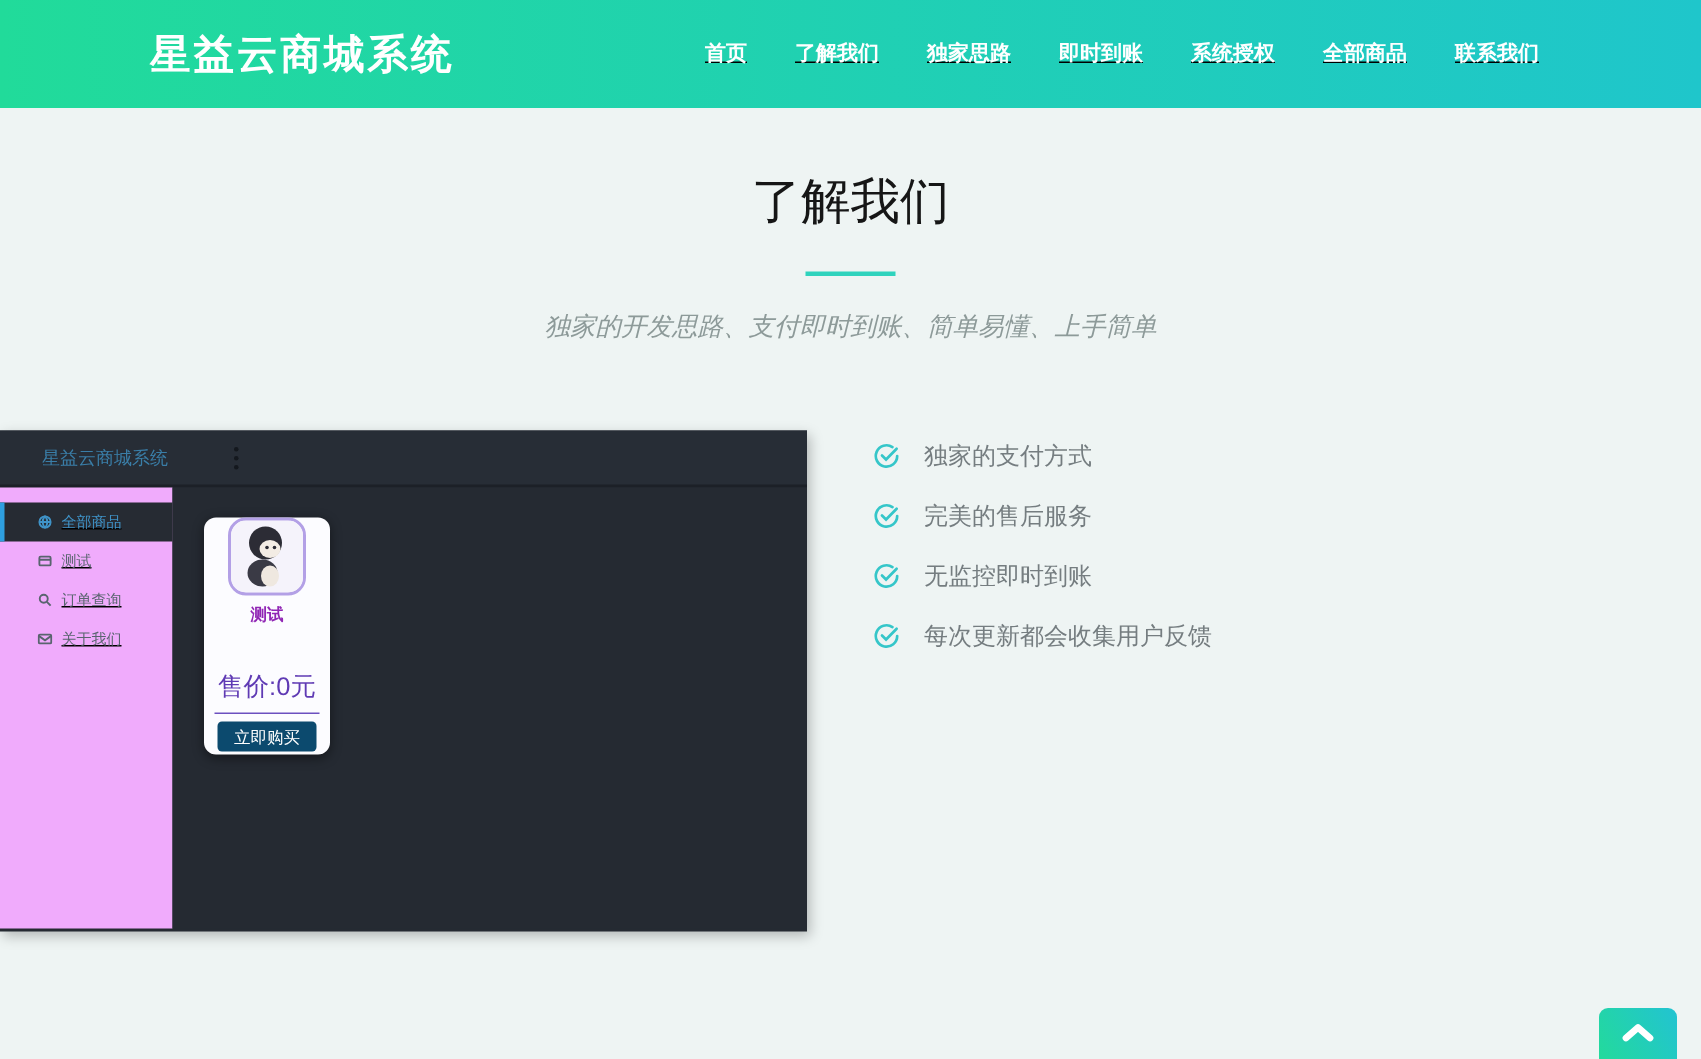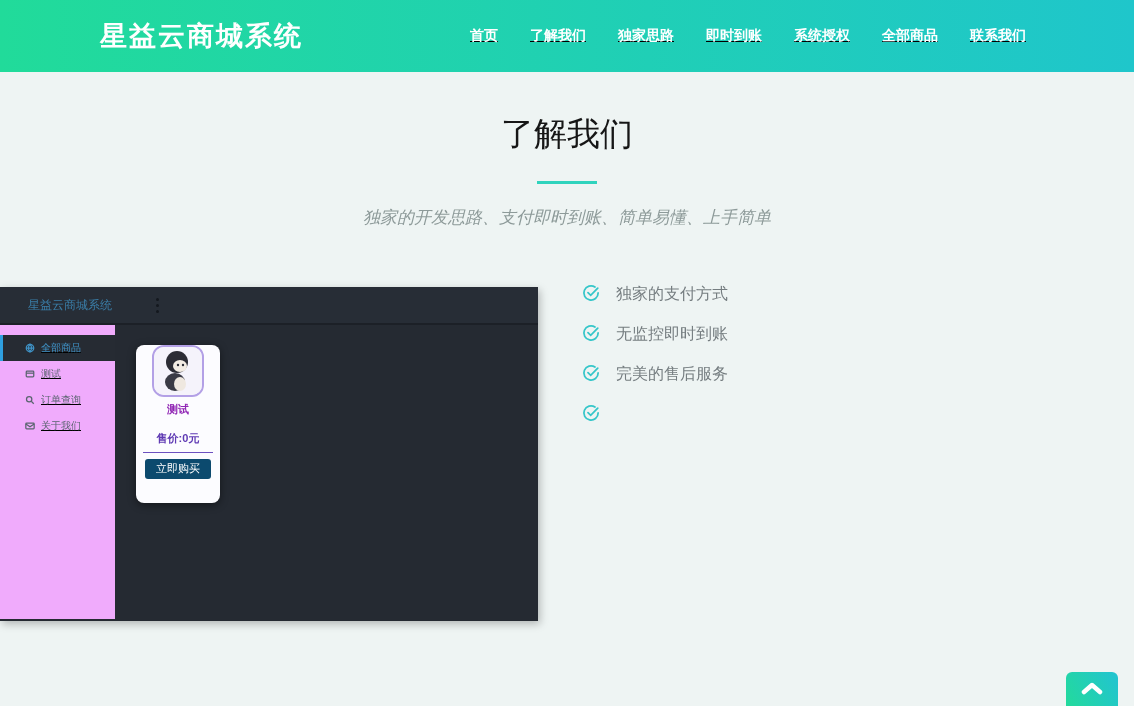--- a/index.html
+++ b/index.html
@@ -56,32 +56,32 @@
   .product-card {
     width:84px; height:158px; margin:20px 0 0 21px;
     background:#fcfcff; border-radius:8px; text-align:center;
     box-shadow:0 2px 8px rgba(0,0,0,0.45);
   }
   .product-image {
     width:52px; height:52px; margin:8px auto 0;
     border:2px solid #b3a0e6; border-radius:12px; background:#f5f3fb; overflow:hidden;
   }
   .product-name { margin-top:5px; font-size:11px; font-weight:bold; color:#9127b5; }
-  .product-price { margin-top:14px; font-size:11px; font-weight:bold; color:#5f3ab4; }
+  .product-price { margin-top:29px; font-size:17px; font-weight:normal; color:#5f3ab4; }
   .card-divider { width:70px; height:1px; background:#6c50c0; margin:6px auto 5px; }
   .buy-btn {
     width:66px; height:20px; border:none; border-radius:3px;
     background:#0c4a6e; color:#ffffff; font-size:11px; cursor:pointer;
     font-family:inherit;
   }
   
   .features-col { position:absolute; left:582px; top:284px; width:420px; }
   .features-col h2 { font-size:29px; font-weight:500; color:#6e767a; margin-bottom:20px; }
   .feature-item {
-    display:flex; gap:16px; height:40px;
+    display:flex; align-items:center; gap:16px; height:40px;
     color:#757d80; font-size:16px;
   }
   .feature-item svg { width:18px; height:18px; }
   
   .back-top {
     position:absolute; left:1066px; top:672px; width:52px; height:44px;
     border:none; border-radius:6px; cursor:pointer;
     background:linear-gradient(60deg,#23dc97,#22c3d2);
     display:flex; justify-content:center; padding-top:9px;
   }
@@ -176,34 +176,35 @@
         <path d="M21.5 12a9.5 9.5 0 1 1-4.2-7.9"></path>
         <path d="M8 11.5l3.6 3.6L21 5.5"></path>
       </svg>
     <span>独家的支付方式</span>
   </div>
   <div class="feature-item">
     <svg viewBox="0 0 24 24" fill="none" stroke="#35c6c9" stroke-width="2.4" stroke-linecap="round">
         <path d="M21.5 12a9.5 9.5 0 1 1-4.2-7.9"></path>
         <path d="M8 11.5l3.6 3.6L21 5.5"></path>
       </svg>
+    <span>完美的售后服务</span>
+  </div>
+  <div class="feature-item">
+    <svg viewBox="0 0 24 24" fill="none" stroke="#35c6c9" stroke-width="2.4" stroke-linecap="round">
+        <path d="M21.5 12a9.5 9.5 0 1 1-4.2-7.9"></path>
+        <path d="M8 11.5l3.6 3.6L21 5.5"></path>
+      </svg>
     <span>无监控即时到账</span>
   </div>
   <div class="feature-item">
     <svg viewBox="0 0 24 24" fill="none" stroke="#35c6c9" stroke-width="2.4" stroke-linecap="round">
         <path d="M21.5 12a9.5 9.5 0 1 1-4.2-7.9"></path>
         <path d="M8 11.5l3.6 3.6L21 5.5"></path>
       </svg>
-    <span>完美的售后服务</span>
-  </div>
-  <div class="feature-item">
-    <svg viewBox="0 0 24 24" fill="none" stroke="#35c6c9" stroke-width="2.4" stroke-linecap="round">
-        <path d="M21.5 12a9.5 9.5 0 1 1-4.2-7.9"></path>
-        <path d="M8 11.5l3.6 3.6L21 5.5"></path>
-      </svg>
+    <span>每次更新都会收集用户反馈</span>
   </div>
 </div>
 
 <button class="back-top">
   <svg width="22" height="14" viewBox="0 0 22 14" fill="none" stroke="#ffffff" stroke-width="4.5" stroke-linecap="round" stroke-linejoin="round">
       <path d="M3 11l8-7l8 7"></path>
     </svg>
 </button>
 
 </body></html>

